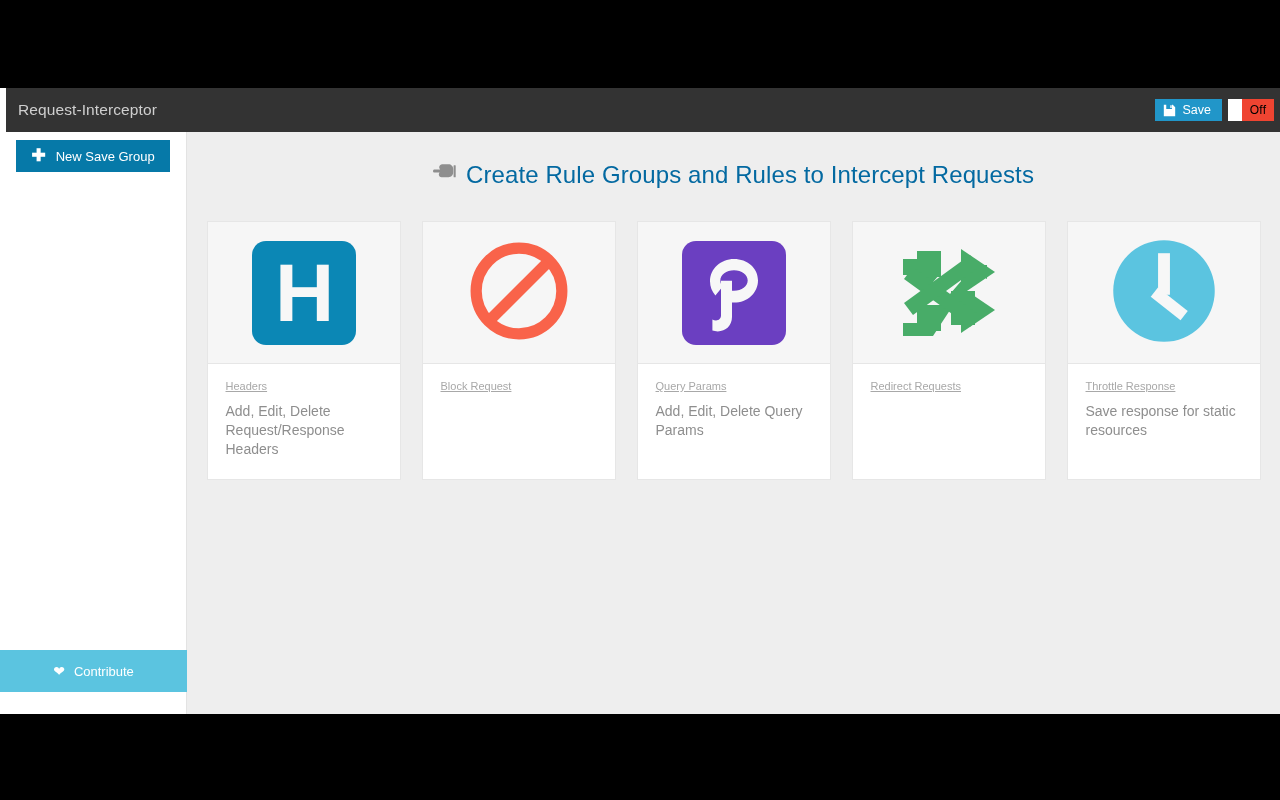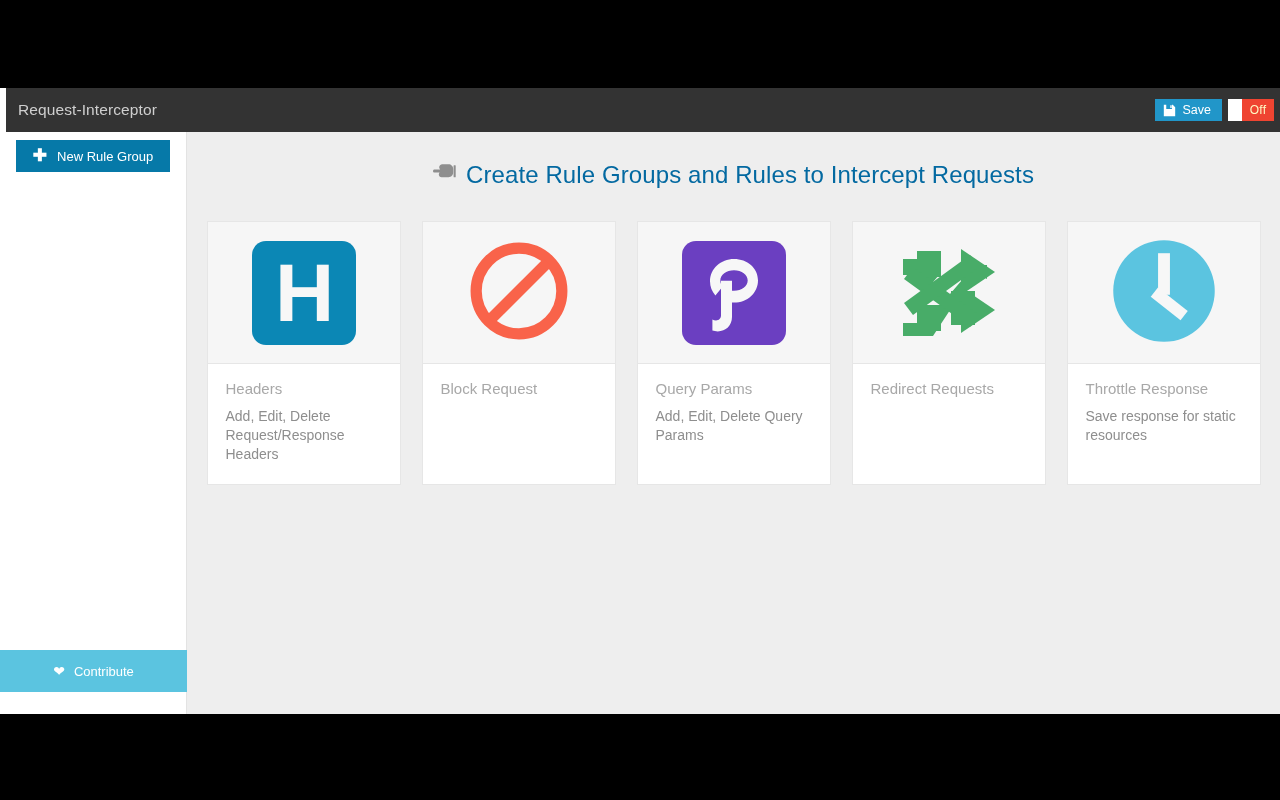--- a/index.html
+++ b/index.html
@@ -71,21 +71,21 @@
     overflow: hidden;
   }
   .toggle-knob {
     width: 14px;
     background: #ffffff;
     flex: 0 0 14px;
   }
   .toggle-state {
     flex: 1 1 auto;
     background: #ef4431;
-    color: #fef9c3;
+    color: #000000;
     font-size: 12px;
     display: flex;
     align-items: center;
     justify-content: center;
     letter-spacing: 0.2px;
   }
   
   #sidebar {
     position: absolute;
     left: 0;
@@ -189,24 +189,25 @@
     display: flex;
     align-items: center;
     justify-content: center;
   }
   .card-body {
     padding: 16px 18px 20px 18px;
     min-height: 54px;
   }
   .card-title {
     color: #a8a8a8;
-    font-size: 15px;
+    font-size: 11px;
     font-weight: 400;
     margin: 0 0 9px 0;
     line-height: 1.2;
+    text-decoration: underline;
   }
   .card-desc {
     color: #8e8e8e;
     font-size: 14px;
     line-height: 1.35;
     margin: 0;
   }
   .card-desc:empty { display: none; }
   
   .tile {
@@ -249,21 +250,21 @@
       <div class="toggle">
         <div class="toggle-knob"></div>
         <div class="toggle-state">Off</div>
       </div>
     </div>
   </div>
 
   <div id="sidebar">
     <button id="new-rule-group">
       <span class="plus-glyph">✚</span>
-      <span>New Rule Group</span>
+      <span>New Save Group</span>
     </button>
 
     <div id="rule-group-list"></div>
 
     <button id="contribute">
       <span class="heart-glyph">❤</span>
       <span>Contribute</span>
     </button>
   </div>
 

